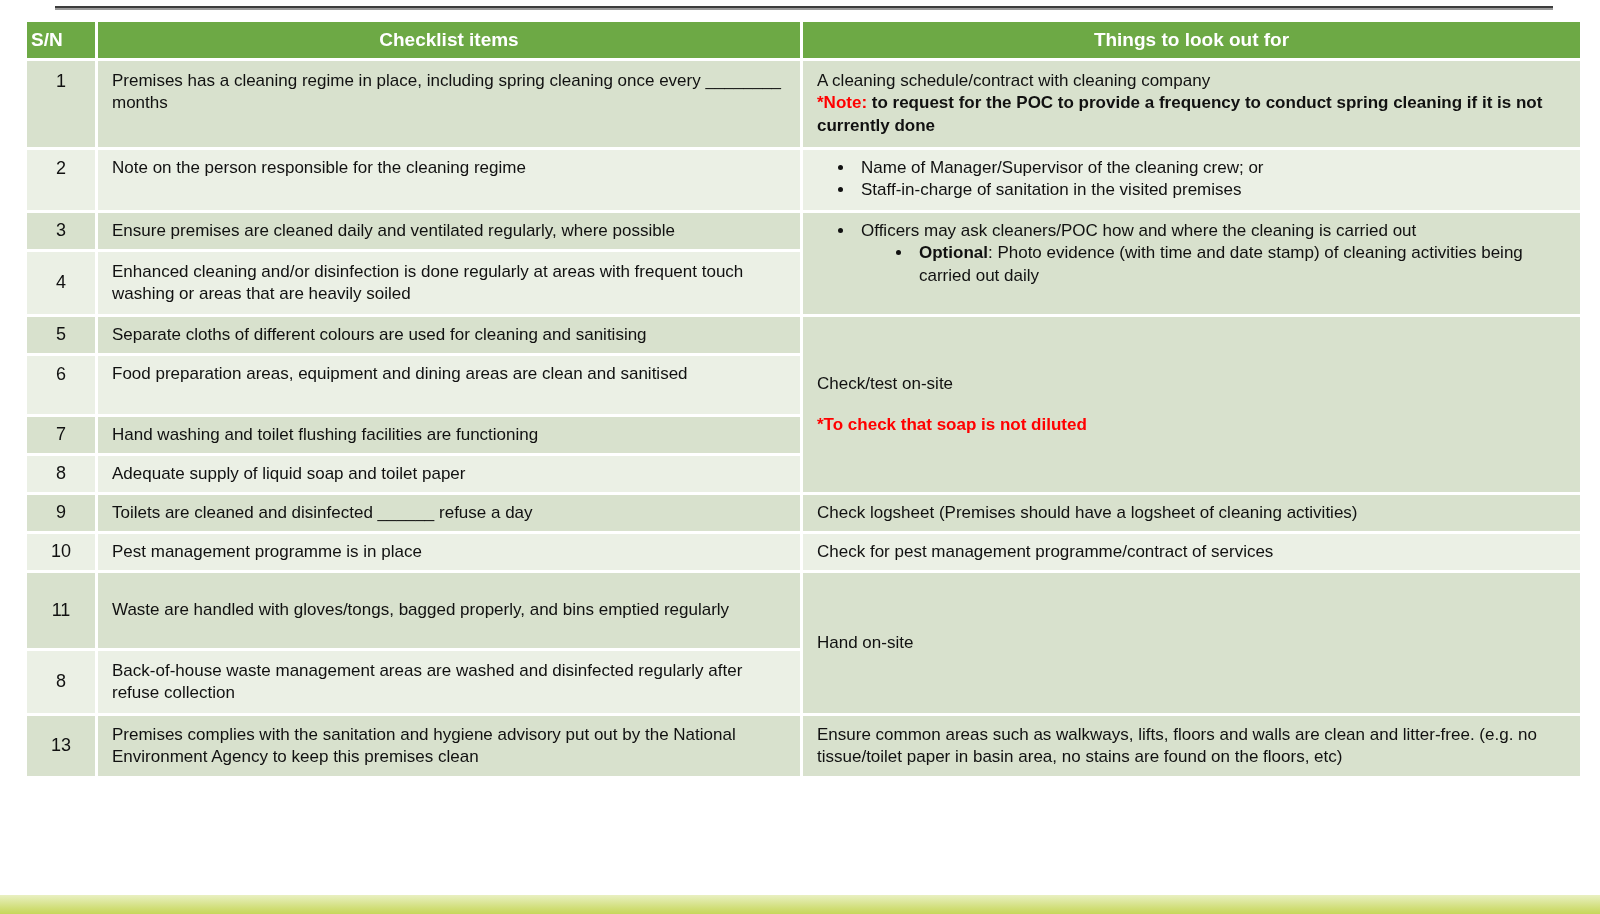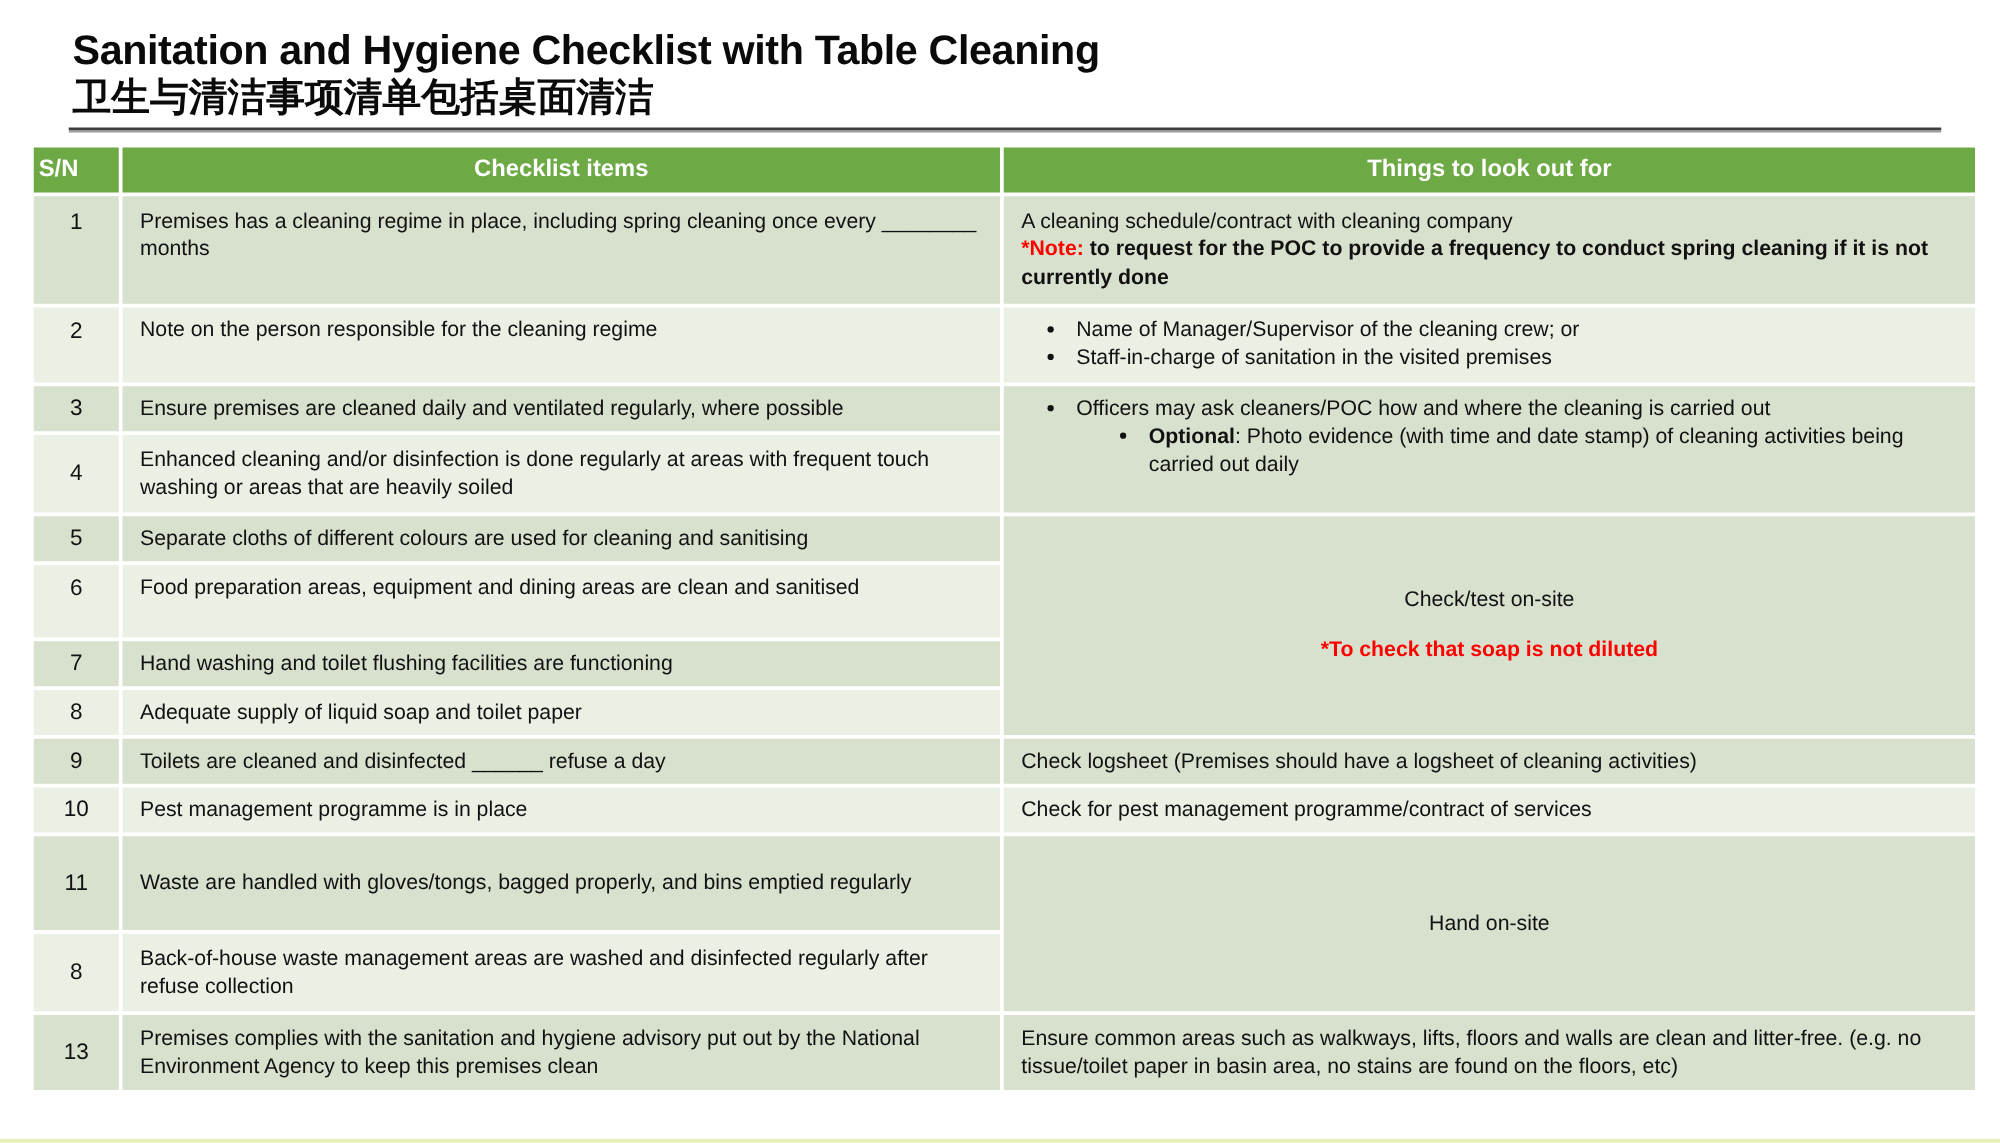--- a/index.html
+++ b/index.html
@@ -66,21 +66,21 @@
   tr.r6 td { height: 58px; vertical-align: top; padding-top: 8px; }
   tr.r7 td { height: 36px; }
   tr.r8 td { height: 36px; }
   tr.r9 td { height: 36px; }
   tr.r10 td { height: 36px; }
   tr.r11 td { height: 75px; }
   tr.r12 td { height: 62px; }
   tr.r13 td { height: 60px; }
 
   td.va-top { vertical-align: top !important; padding-top: 7px !important; }
-  td.va-mid { vertical-align: middle !important; text-align: center; }
+  td.va-mid { vertical-align: middle !important; }
 
   .note-red { color: #FF0000; font-weight: bold; }
   .bold { font-weight: bold; }
   .warning-line { color: #FF0000; font-weight: bold; margin-top: 18px; }
 
   ul.bullets {
     margin: 0; padding-left: 38px;
     list-style: disc outside;
   }
   ul.bullets ul {
@@ -94,24 +94,20 @@
     left: 0; bottom: 0;
     width: 1600px; height: 25px;
     background: linear-gradient(to bottom, #E9F0C2 0%, #CFDD74 55%, #BCD13E 100%);
   }
 </style>
 </head>
 <body>
 
 <div class="slide">
 
-  <div class="title-block">
-    <h1 class="title-en">Sanitation and Hygiene Checklist with Table Cleaning</h1>
-    <h2 class="title-zh">卫生与清洁事项清单包括桌面清洁</h2>
-  </div>
   <div class="title-rule"></div>
 
   <table class="checklist">
     <colgroup>
       <col class="c-sn">
         <col class="c-item">
         <col class="c-look">
     </colgroup>
     <thead>
       <tr>

